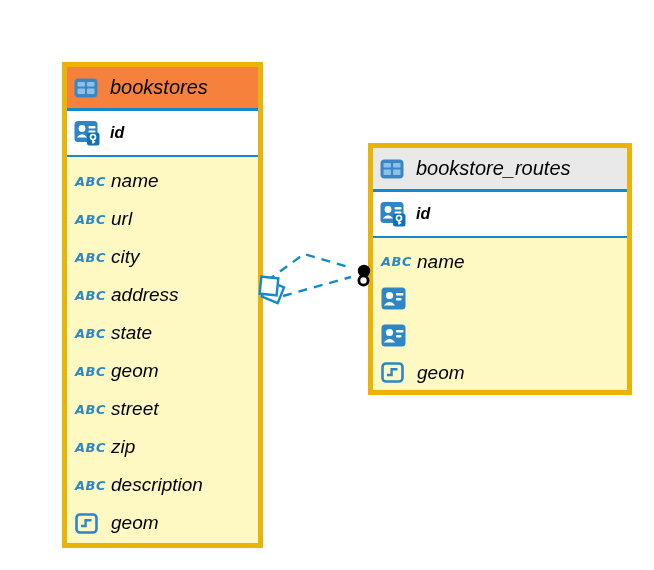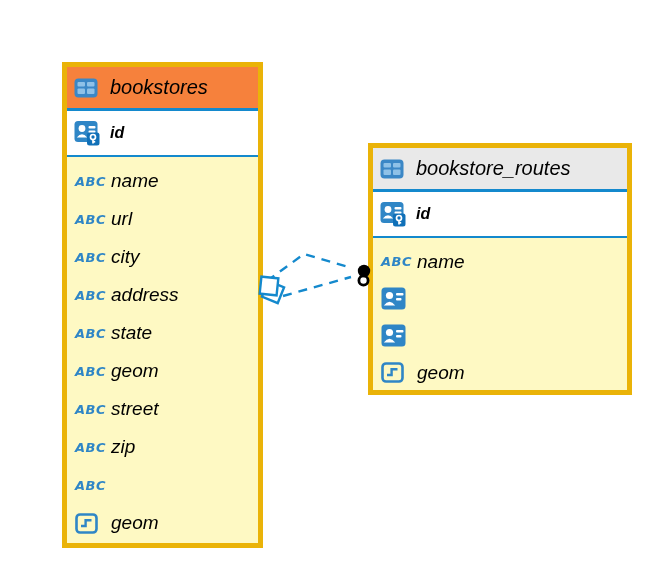--- a/index.html
+++ b/index.html
@@ -125,20 +125,21 @@
       <div class="field-row">
         <span class="icon-box">
             <span class="abc">ABC</span>
           </span>
         <span>zip</span>
       </div>
       <div class="field-row">
         <span class="icon-box">
             <span class="abc">ABC</span>
           </span>
+        <span>description</span>
       </div>
       <div class="field-row">
         <span class="icon-box">
           <svg width="23" height="21" viewBox="0 0 23 21">
             <rect x="1.5" y="1.5" width="20" height="18" rx="3.5" fill="none" stroke="#2F86C6" stroke-width="2.6"></rect>
             <path d="M16.5 7.3 H10.6 V13 H6" fill="none" stroke="#2F86C6" stroke-width="2.4"></path>
           </svg>
         </span>
         <span>geom</span>
       </div>

